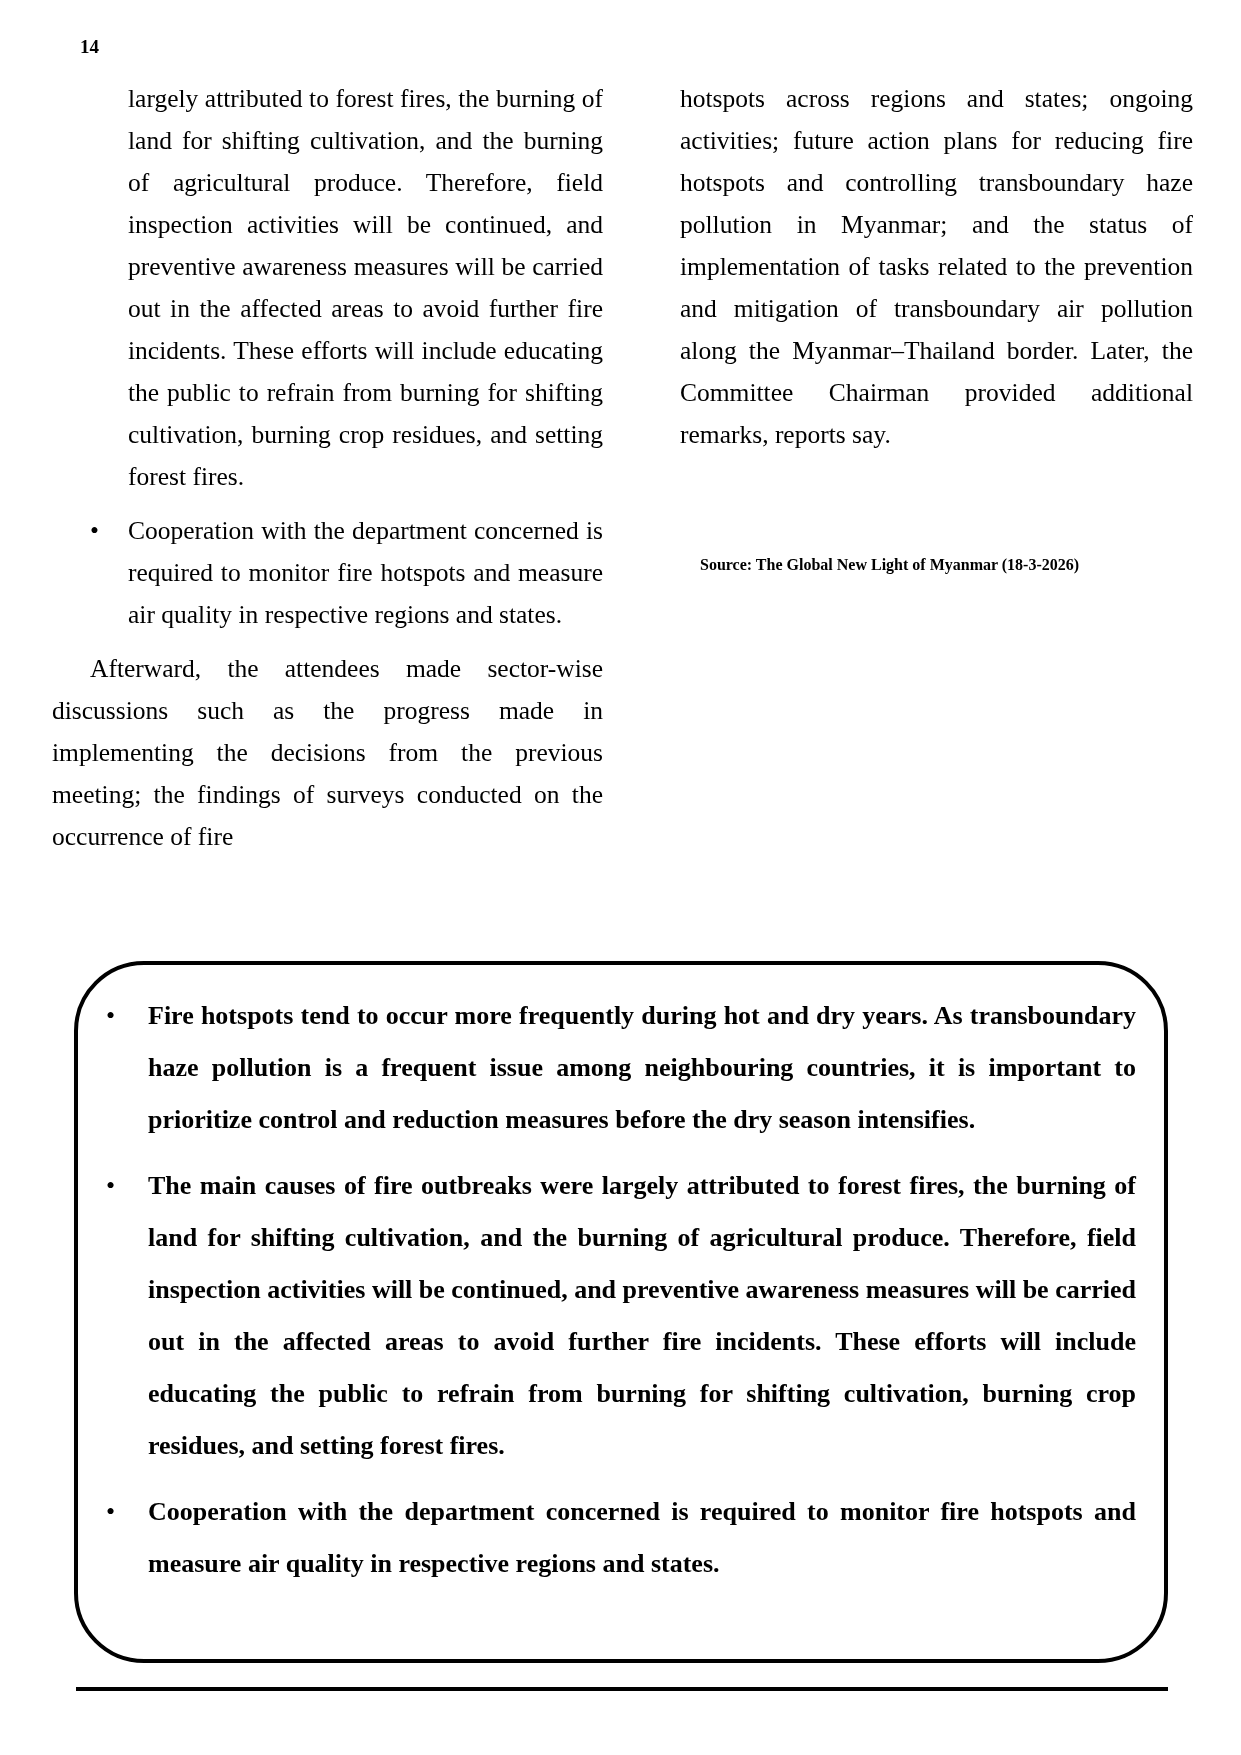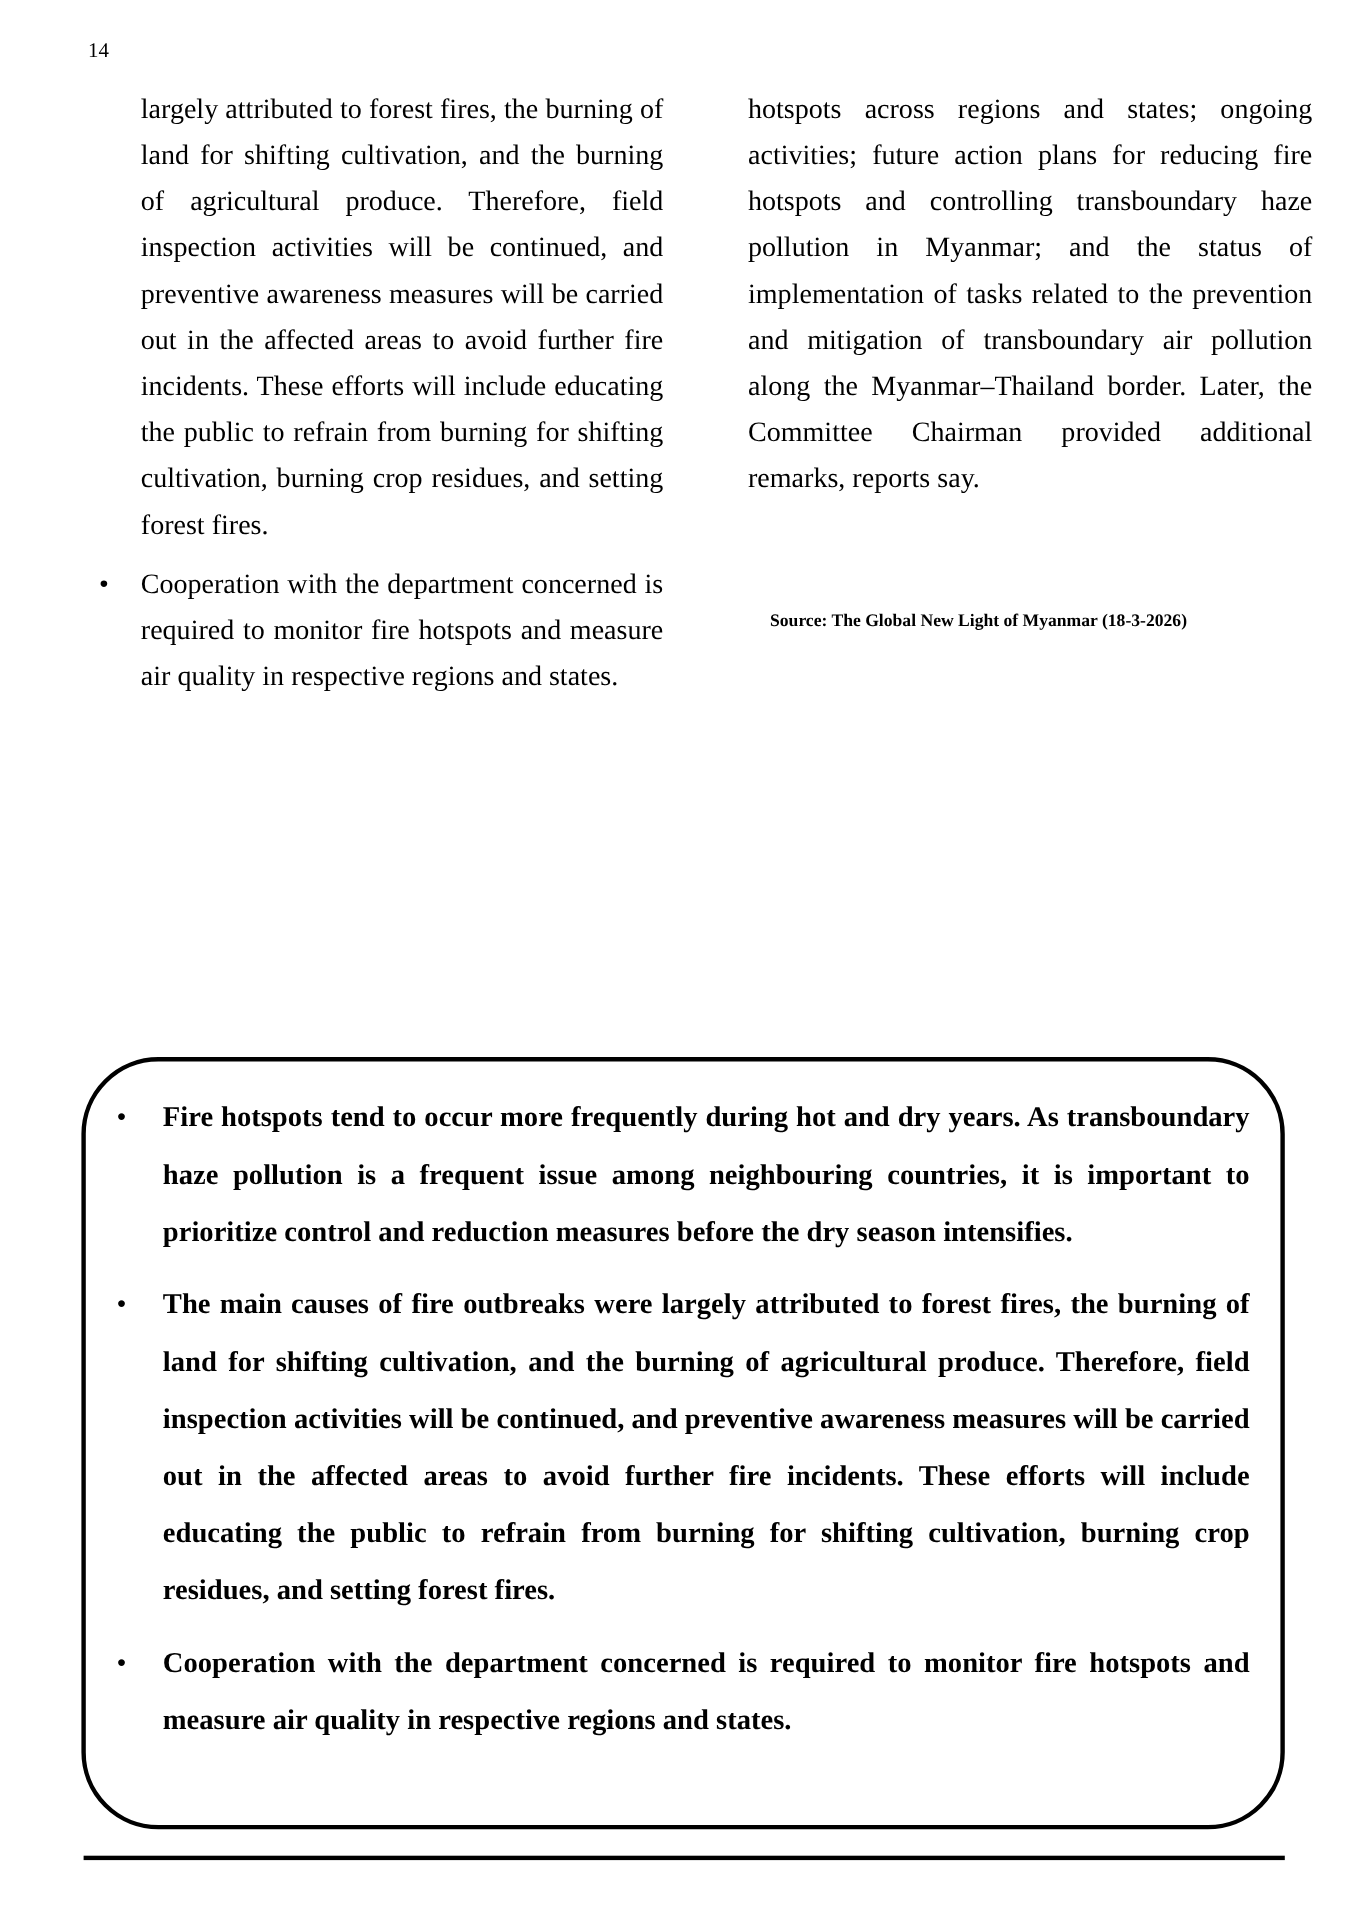--- a/index.html
+++ b/index.html
@@ -1,18 +1,18 @@
 <!DOCTYPE html>
 <html><head>
 <meta charset="utf-8">
 <style>
   html, body { margin: 0; padding: 0; background: #ffffff; }
   body { width: 1241px; height: 1755px; position: relative; overflow: hidden;
          font-family: "Liberation Serif", "DejaVu Serif", serif; color: #000; }
-  .page-number { position: absolute; left: 80px; top: 36px; font-size: 19px; font-weight: normal; }
+  .page-number { position: absolute; left: 80px; top: 36px; font-size: 19px; font-weight: bold; }
 
   .col { position: absolute; top: 78px; font-size: 25.5px; line-height: 42px; text-align: justify; }
   .col-left { left: 90px; width: 513px; }
   .col-right { left: 680px; width: 513px; }
 
   .para { margin: 0; }
   .bullet-item { position: relative; padding-left: 38px; margin: 0; }
   .bullet-item .dot { position: absolute; left: 0; top: 0; }
   .gap { height: 12px; }
   .indent { text-indent: 38px; }
@@ -35,20 +35,21 @@
 <div class="page-number">14</div>
 
 <div class="col col-left">
   <p class="para" style="padding-left:38px;">largely attributed to forest fires, the burning of land for shifting cultivation, and the burning of agricultural produce. Therefore, field inspection activities will be continued, and preventive awareness measures will be carried out in the affected areas to avoid further fire incidents. These efforts will include educating the public to refrain from burning for shifting cultivation, burning crop residues, and setting forest fires.</p>
   <div class="gap"></div>
   <p class="bullet-item">
     <span class="dot">•</span>
     <span>Cooperation with the department concerned is required to monitor fire hotspots and measure air quality in respective regions and states.</span>
   </p>
   <div class="gap"></div>
+  <p class="para indent" style="margin-left:-38px;">Afterward, the attendees made sector-wise discussions such as the progress made in implementing the decisions from the previous meeting; the findings of surveys conducted on the occurrence of fire</p>
 </div>
 
 <div class="col col-right">
   <p class="para">hotspots across regions and states; ongoing activities; future action plans for reducing fire hotspots and controlling transboundary haze pollution in Myanmar; and the status of implementation of tasks related to the prevention and mitigation of transboundary air pollution along the Myanmar–Thailand border. Later, the Committee Chairman provided additional remarks, reports say.</p>
 </div>
 
 <div class="source">Source: The Global New Light of Myanmar (18-3-2026)</div>
 
 <div class="summary-box"></div>
 <div class="summary-list">

